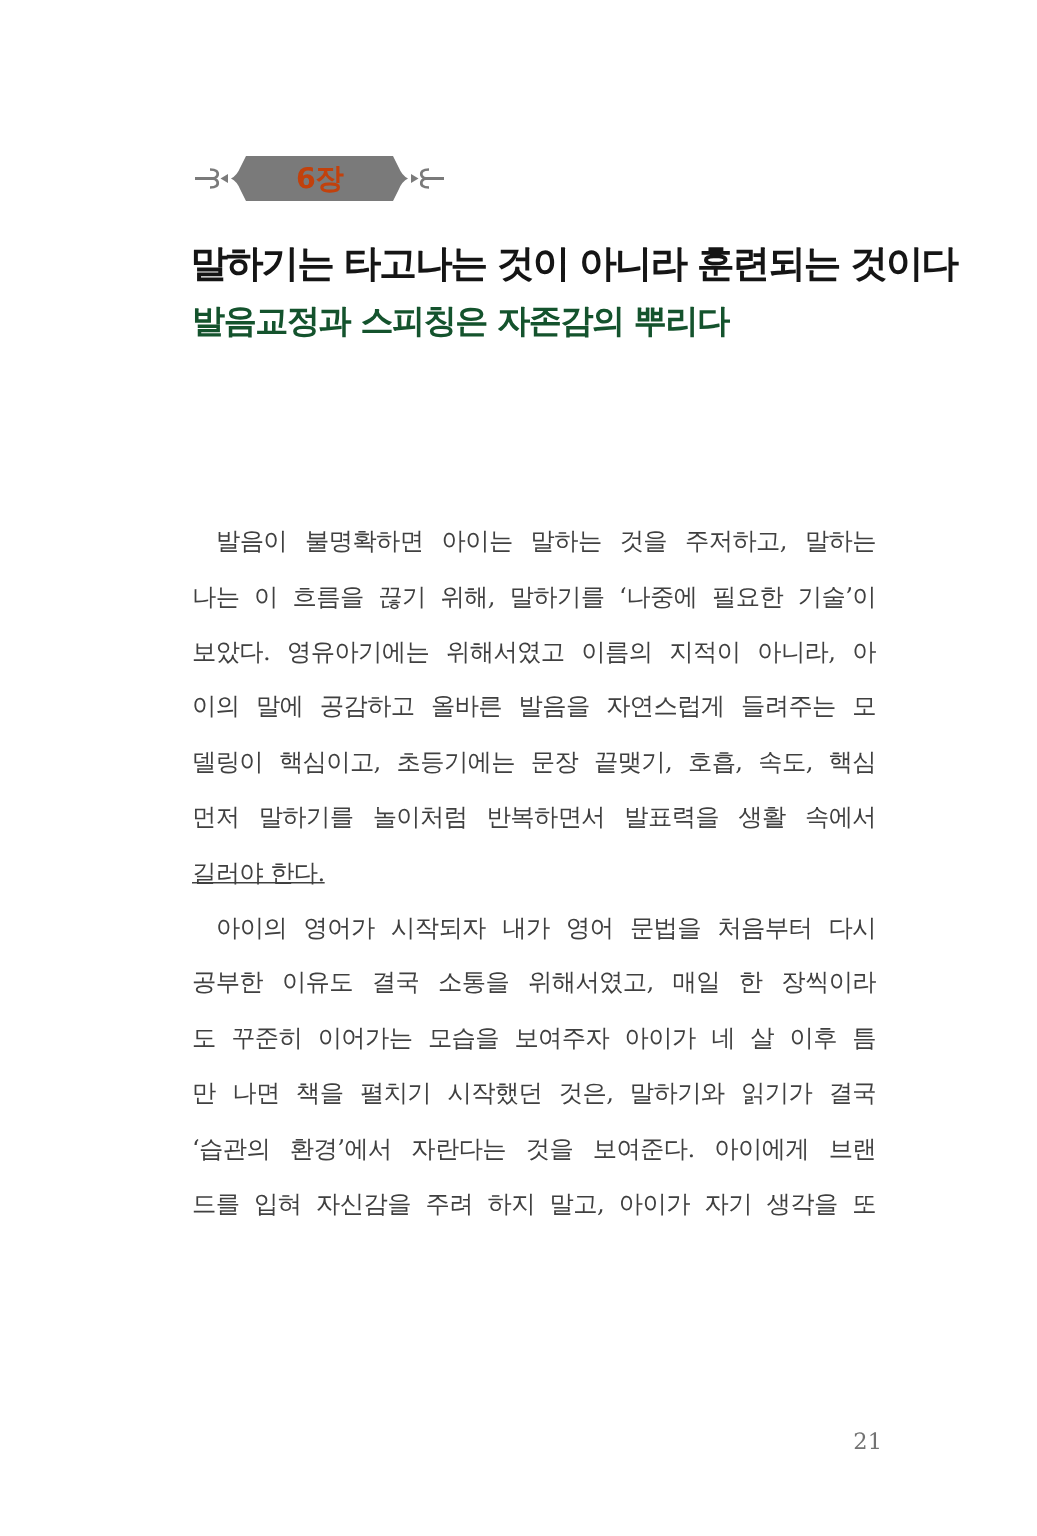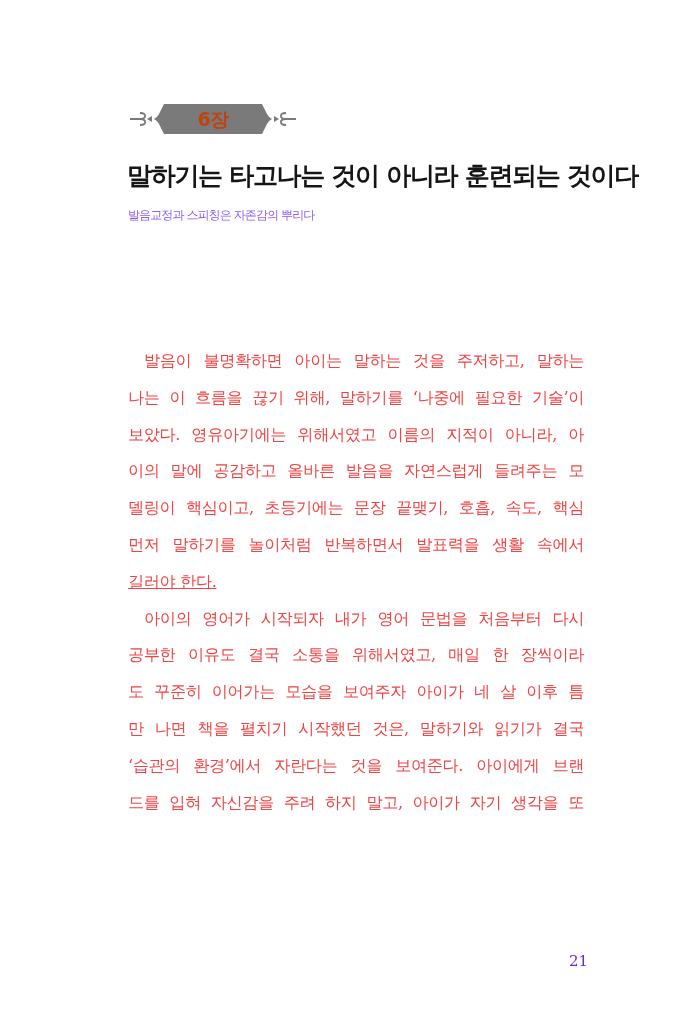--- a/index.html
+++ b/index.html
@@ -50,61 +50,61 @@
     color: #151515;
     white-space: nowrap;
     line-height: 32px;
     text-align: right;
   }
   .chapter-subtitle {
     position: absolute;
     left: 128px;
     top: 203px;
     margin: 0;
-    font-size: 12px;
-    font-weight: normal;
+    font-size: 22px;
+    font-weight: bold;
     letter-spacing: -0.9px;
-    color: #8b5cf6;
+    color: #14532d;
     white-space: nowrap;
     line-height: 24px;
   }
   .body-text {
     position: absolute;
     left: 128px;
     top: 343px;
     width: 456px;
   }
   .line {
     display: block;
     font-family: "DejaVu Serif", serif;
     font-size: 16.2px;
     line-height: 36.8px;
     height: 36.8px;
     white-space: nowrap;
     text-align: justify;
     text-align-last: justify;
-    color: #ef4444;
+    color: #404040;
     letter-spacing: -0.4px;
   }
   .line.indent {
     padding-left: 16px;
   }
   .line.last {
     text-align-last: left;
     text-decoration: underline;
   }
   .page-number {
     position: absolute;
     left: 548px;
     top: 952px;
     width: 40px;
     text-align: right;
     font-family: "DejaVu Serif", serif;
     font-size: 15px;
-    color: #6d28d9;
+    color: #737373;
   }
 </style>
 </head>
 <body>
 
 <div>
 
   <div class="chapter-badge">
     <svg width="170" height="30" viewBox="0 0 170 30">
 

